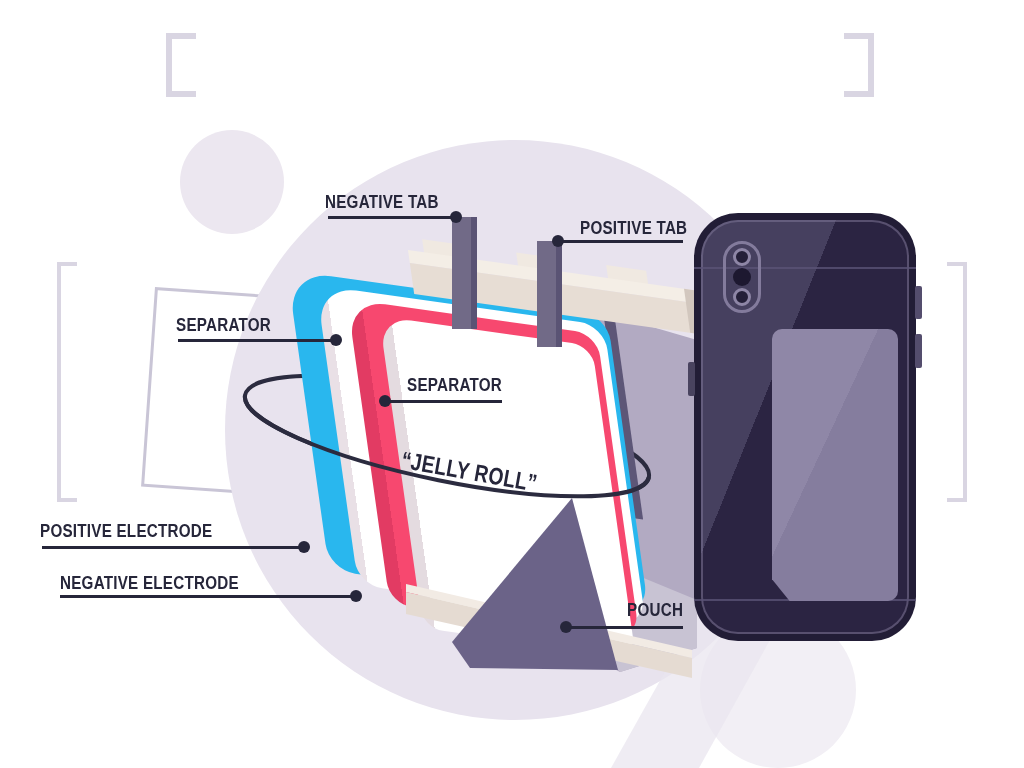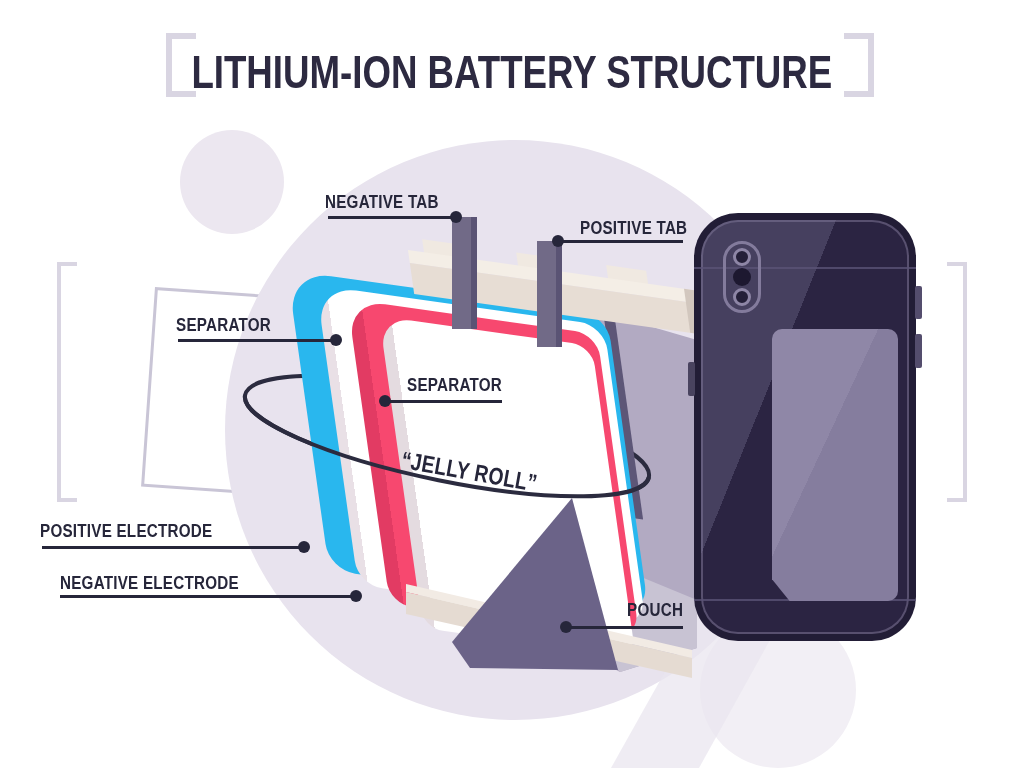--- a/index.html
+++ b/index.html
@@ -123,22 +123,18 @@
     <div style="left:78px;top:116px;width:126px;height:272px;border-radius:10px;
                 background:linear-gradient(115deg,#8f87a7 0 42%,#857d9e 42%);
                 clip-path:polygon(0 0,100% 0,100% 100%,14% 100%,0 92%);"></div>
     <div style="left:29px;top:28px;width:38px;height:72px;border-radius:19px;border:3px solid #837b9c;">
       <div class="circle" style="left:7px;top:4px;width:18px;height:18px;border:3px solid #8e86a6;background:#241f38;"></div>
       <div class="circle" style="left:7px;top:24px;width:18px;height:18px;background:#1d1830;"></div>
       <div class="circle" style="left:7px;top:44px;width:18px;height:18px;border:3px solid #8e86a6;background:#241f38;"></div>
     </div>
   </div>
 
-  <div style="left:0;top:44px;width:1024px;text-align:center;">
-    <span style="position:static;display:inline-block;font-weight:700;font-size:47px;
-                 color:#2d2a41;letter-spacing:0;transform:scaleX(.78);white-space:nowrap;">LITHIUM-ION BATTERY STRUCTURE</span>
-  </div>
   <div class="bracket" style="left:166px;top:33px;width:30px;height:64px;border-left-width:6px;border-top-width:6px;border-bottom-width:6px;"></div>
   <div class="bracket" style="left:844px;top:33px;width:30px;height:64px;border-right-width:6px;border-top-width:6px;border-bottom-width:6px;"></div>
   <div class="bracket" style="left:57px;top:262px;width:20px;height:240px;border-left-width:4px;border-top-width:4px;border-bottom-width:4px;"></div>
   <div class="bracket" style="left:947px;top:262px;width:20px;height:240px;border-right-width:4px;border-top-width:4px;border-bottom-width:4px;"></div>
 
 </div>
 
 </body></html>

